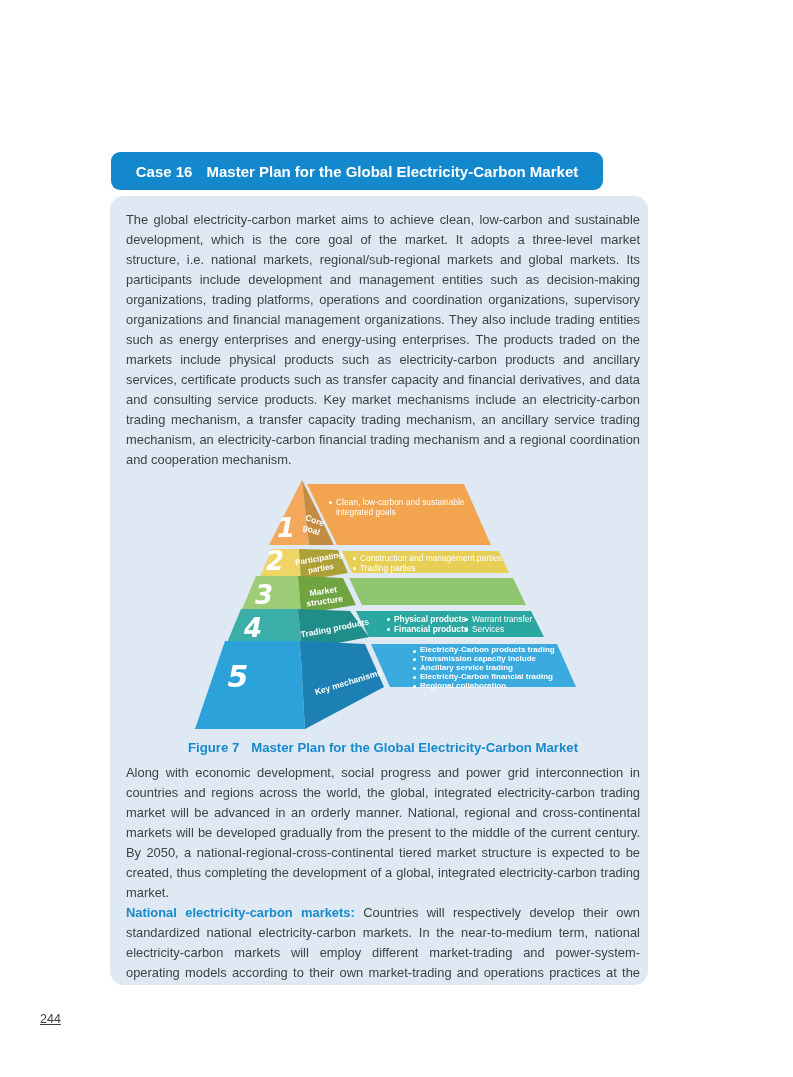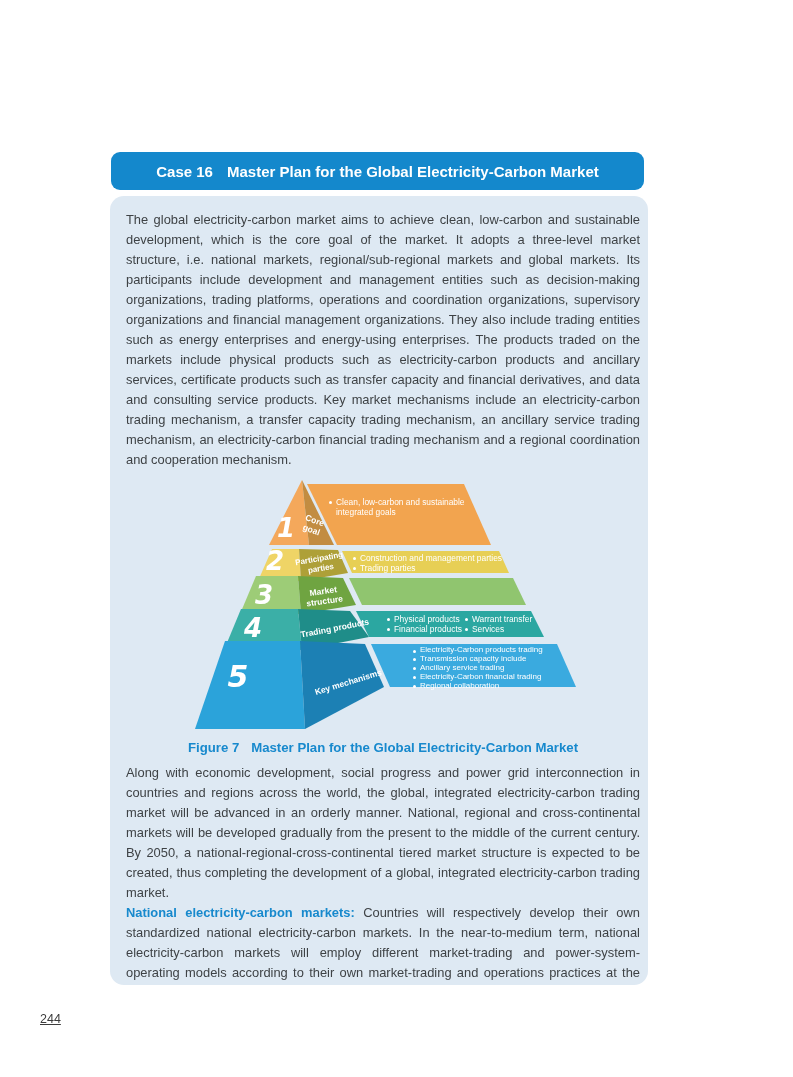--- a/index.html
+++ b/index.html
@@ -1,21 +1,21 @@
 <!DOCTYPE html>
 <html><head>
 <meta charset="utf-8">
 <style>
   html,body{margin:0;padding:0;}
   body{
     width:793px;height:1077px;position:relative;background:#ffffff;
     font-family:"Liberation Sans", sans-serif;overflow:hidden;
   }
   .banner{
-    position:absolute;left:111px;top:152px;width:533px;height:38px;
+    position:absolute;left:111px;top:152px;width:492px;height:38px;
     border-radius:9px;display:flex;align-items:center;justify-content:center;gap:14px;
     color:#fff;font-weight:bold;font-size:15px;
   }
   .panel{
     position:absolute;left:110px;top:196px;width:538px;height:789px;
     border-radius:14px;overflow:hidden;
   }
   .panel-inner{padding:14px 8px 0 16px;}
   p.body-text{
     margin:0;font-size:12.9px;line-height:20px;color:#3e4245;text-align:justify;
@@ -25,21 +25,21 @@
   .figure-wrap svg{position:absolute;left:0;top:0;}
   .num{
     position:absolute;width:30px;text-align:center;color:#fff;
     font-family:"DejaVu Sans", sans-serif;font-weight:bold;font-style:italic;font-size:26px;line-height:26px;
   }
   .face-label{
     position:absolute;color:#fff;font-weight:bold;font-size:8.5px;line-height:9.5px;text-align:center;
   }
   .nowrap{white-space:nowrap;}
   .band-text{position:absolute;color:#fff;font-size:8.4px;line-height:10.4px;}
-  .band-text.tight{font-size:8px;line-height:8.9px;}
+  .band-text.tight{font-size:8px;line-height:8.9px;font-weight:bold;}
   .bullet{display:flex;}
   .bullet .dot{width:3px;height:3px;border-radius:50%;background:#fff;margin:3.5px 4px 0 0;flex:none;}
   .caption{
     display:flex;justify-content:center;gap:12px;margin:6px 0 8px 0;
     font-weight:bold;font-size:13.2px;
   }
   .para2{margin-top:6px;}
   .para3{margin-top:12px;}
   .page-num{position:absolute;left:40px;top:1012px;font-size:12.5px;color:#3c3c3c;text-decoration:underline;}
 </style>
@@ -101,21 +101,21 @@
       <div class="band-text" style="left:185px;top:79px;">
         <div class="bullet nowrap">
             <span class="dot"></span>
             <span>Construction and management parties</span>
           </div>
         <div class="bullet nowrap">
             <span class="dot"></span>
             <span>Trading parties</span>
           </div>
       </div>
-      <div class="band-text" style="left:219px;top:140px;">
+      <div class="band-text" style="left:219px;top:140px;font-weight:bold;">
         <div class="bullet nowrap">
             <span class="dot"></span>
             <span>Physical products</span>
           </div>
         <div class="bullet nowrap">
             <span class="dot"></span>
             <span>Financial products</span>
           </div>
       </div>
       <div class="band-text" style="left:297px;top:140px;">

